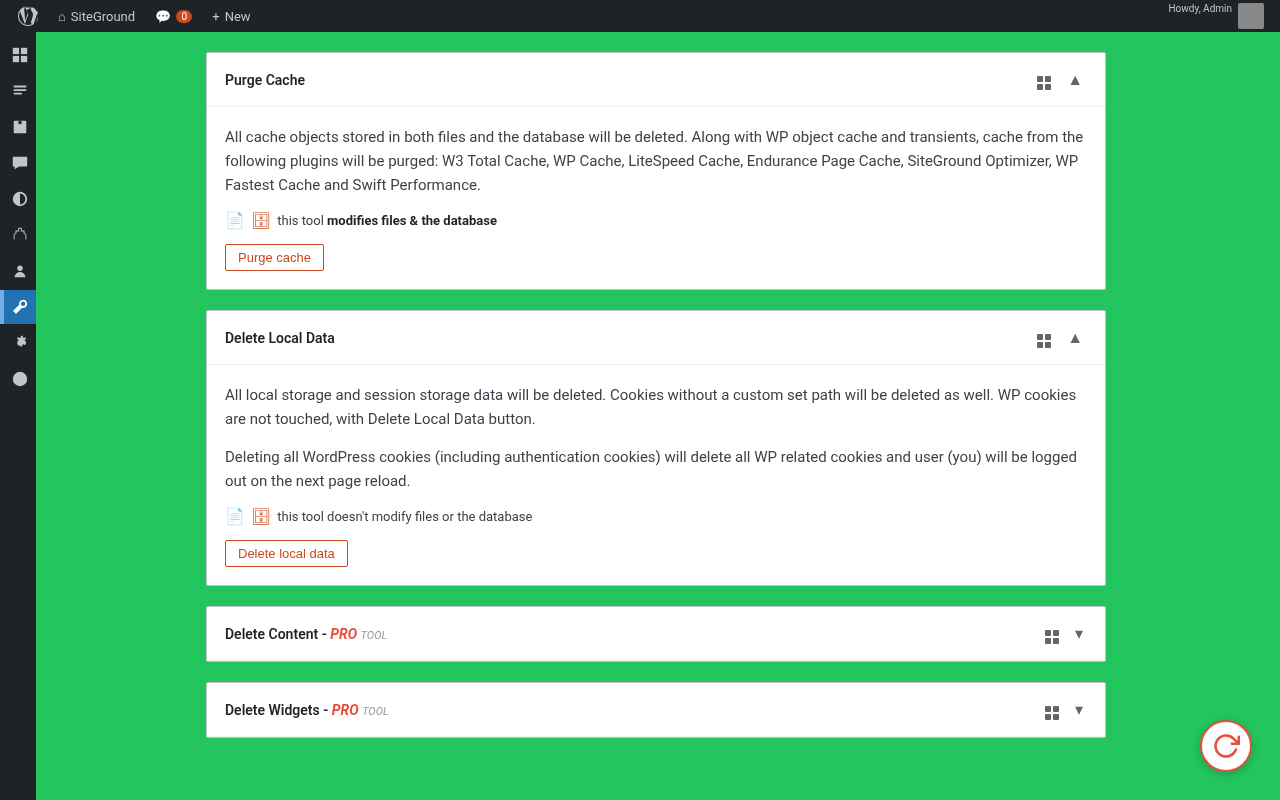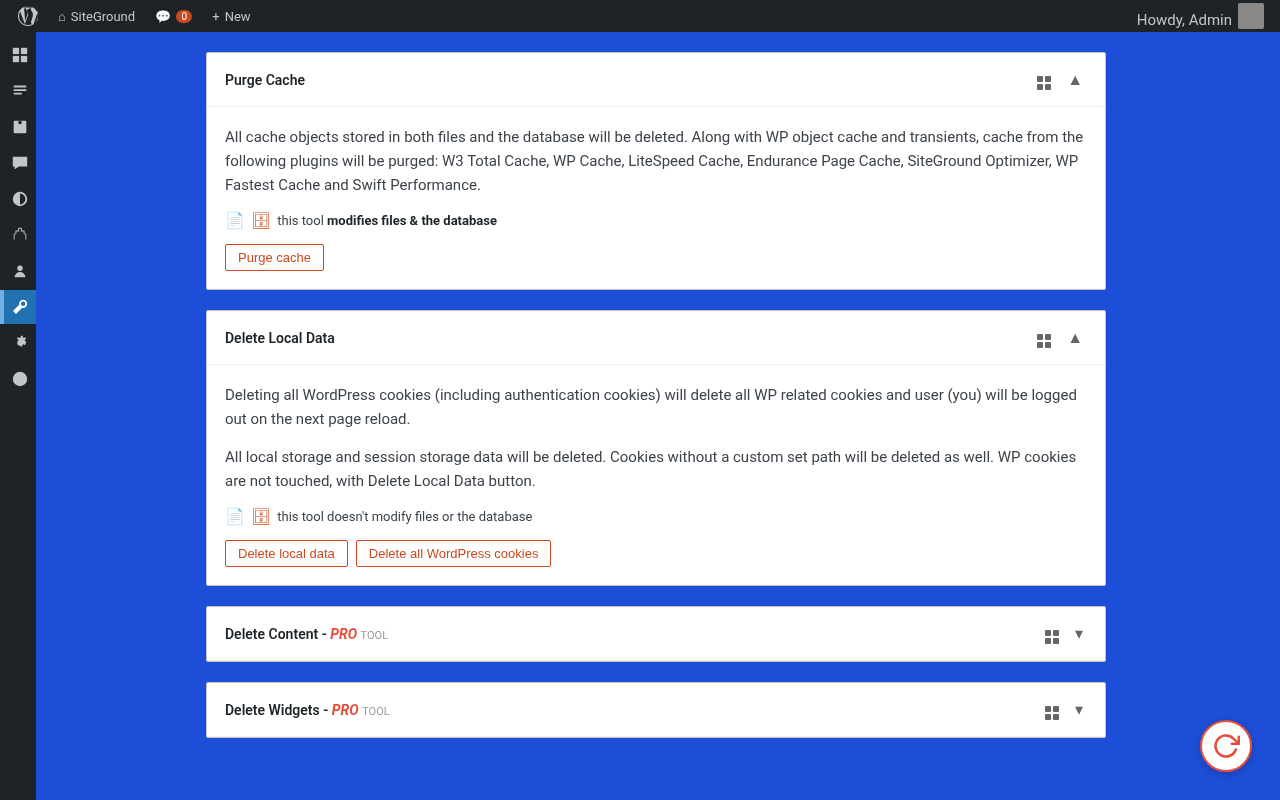--- a/index.html
+++ b/index.html
@@ -21,21 +21,21 @@
       display: flex; align-items: center; padding: 0 10px; height: 32px; color: #c3c4c7;
     }
     .admin-bar-wp-logo svg { width: 20px; height: 20px; fill: #c3c4c7; }
     .admin-bar-item {
       display: flex; align-items: center; gap: 5px; padding: 0 10px; height: 32px; color: #c3c4c7; cursor: pointer; font-size: 13px; white-space: nowrap;
     }
     .admin-bar-item .badge {
       background: #ca4a1f; color: #fff; border-radius: 9px; font-size: 10px; padding: 1px 5px; min-width: 16px; text-align: center; display: inline-block;
     }
     .admin-bar-right {
-      margin-left: auto; display: flex; align-items: flex-end; padding-right: 8px; color: #c3c4c7; font-size: 15px; gap: 6px;
+      margin-left: auto; display: flex; align-items: flex-start; padding-right: 8px; color: #c3c4c7; font-size: 10px; gap: 6px;
     }
     .admin-bar-right .avatar {
       width: 26px; height: 26px; background: #888; border-radius: 2px; display: inline-block;
     }
 
     
     .layout { display: flex; flex: 1; overflow: hidden; }
 
     
     .sidebar {
@@ -50,35 +50,35 @@
       overflow: hidden;
     }
     .sidebar-item {
       width: 36px; height: 34px; display: flex; align-items: center; justify-content: center; color: #c3c4c7; cursor: pointer; border-left: 4px solid transparent; position: relative;
     }
     .sidebar-item.active { background: #2271b1; color: #fff; border-left-color: #72aee6; }
     .sidebar-item svg { width: 18px; height: 18px; fill: currentColor; }
 
     
     .main-content {
-      flex: 1; overflow-y: auto; padding: 20px 20px 24px 16px; background: #1d4ed8;
+      flex: 1; overflow-y: auto; padding: 20px 20px 24px 16px; background: #22c55e;
     }
 
     
     .card {
       background: #fff; border: 1px solid #c3c4c7; border-radius: 2px; margin-bottom: 20px; max-width: 900px; margin-left: auto; margin-right: auto;
     }
     .card-header {
       display: flex; align-items: center; justify-content: space-between; padding: 14px 18px; border-bottom: 1px solid #f0f0f1;
     }
     .card-title {
       font-size: 14px; font-weight: 600; color: #1d2327;
     }
     .card-title .pro { color: #e74c3c; font-weight: 700; font-style: italic; }
-    .card-title .tool { color: #999; font-size: 11px; font-weight: 400; text-transform: uppercase; }
+    .card-title .tool { color: #999; font-size: 11px; font-style: italic; font-weight: 400; text-transform: uppercase; }
     .card-controls { display: flex; gap: 8px; align-items: center; }
     .card-control-btn {
       background: none; border: none; cursor: pointer; color: #666; font-size: 16px; line-height: 1; padding: 2px 4px;
     }
     .card-body { padding: 18px 18px 18px 18px; }
     .card-desc { color: #3c434a; line-height: 1.6; font-size: 15px; margin-bottom: 14px; }
     .card-meta { display: flex; align-items: center; gap: 6px; margin-bottom: 14px; font-size: 13px; color: #3c434a; }
     .card-meta .icon-file { color: #ca4a1f; font-size: 16px; }
     .card-meta .icon-db { color: #ca4a1f; font-size: 16px; }
     .card-meta strong { color: #1d2327; }
@@ -243,30 +243,29 @@
               <span></span>
                 <span></span>
                 <span></span>
                 <span></span>
             </span>
           </button>
           <button class="card-control-btn">▲</button>
         </div>
       </div>
       <div class="card-body">
+        <p class="card-desc">All local storage and session storage data will be deleted. Cookies without a custom set path will be deleted as well. WP cookies are not touched, with Delete Local Data button.</p>
         <p class="card-desc">Deleting all WordPress cookies (including authentication cookies) will delete all WP related cookies and user (you) will be logged out on the next page reload.</p>
-        <p class="card-desc">All local storage and session storage data will be deleted. Cookies without a custom set path will be deleted as well. WP cookies are not touched, with Delete Local Data button.</p>
         <div class="card-meta">
           <span class="icon-file">📄</span>
           <span class="icon-db">🗄</span>
           <span>this tool doesn't modify files or the database</span>
         </div>
         <div class="card-actions">
           <button class="btn-outline">Delete local data</button>
-          <button class="btn-outline">Delete all WordPress cookies</button>
         </div>
       </div>
     </div>
 
     <div class="card">
       <div class="card-header">
         <span class="card-title">
           Delete Content - <span class="pro">PRO</span> <span class="tool">tool</span>
         </span>
         <div class="card-controls">

